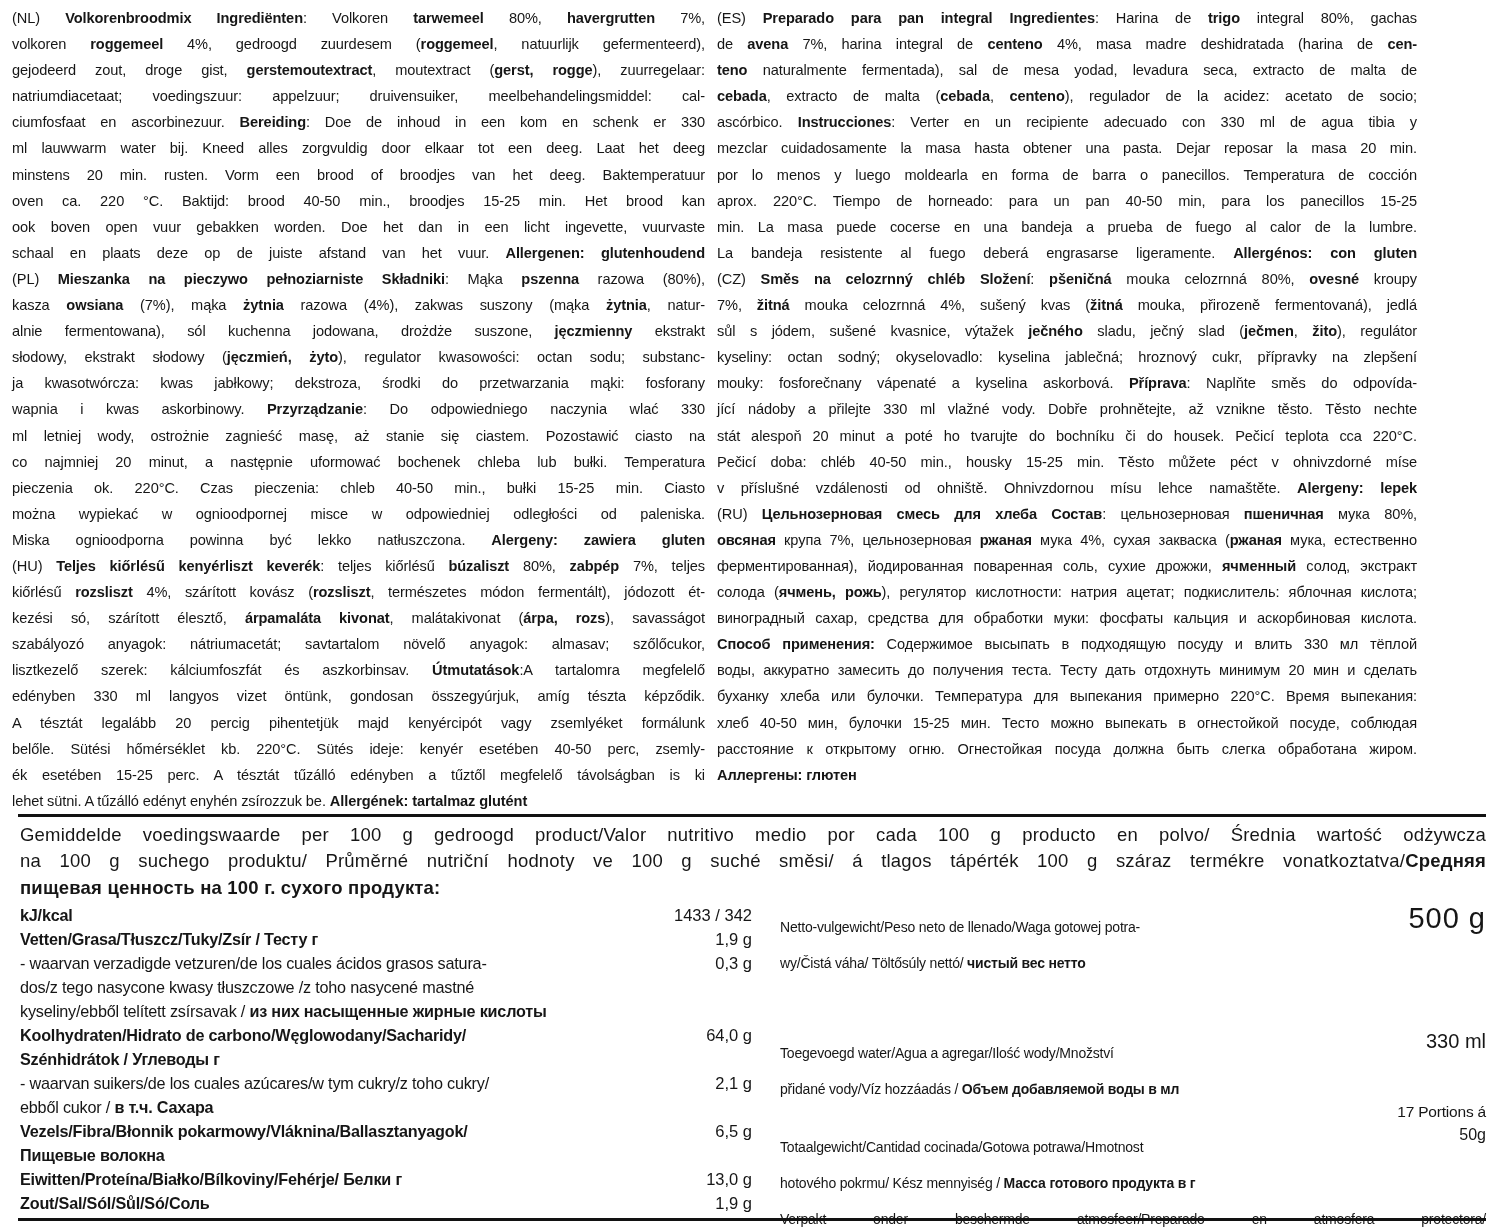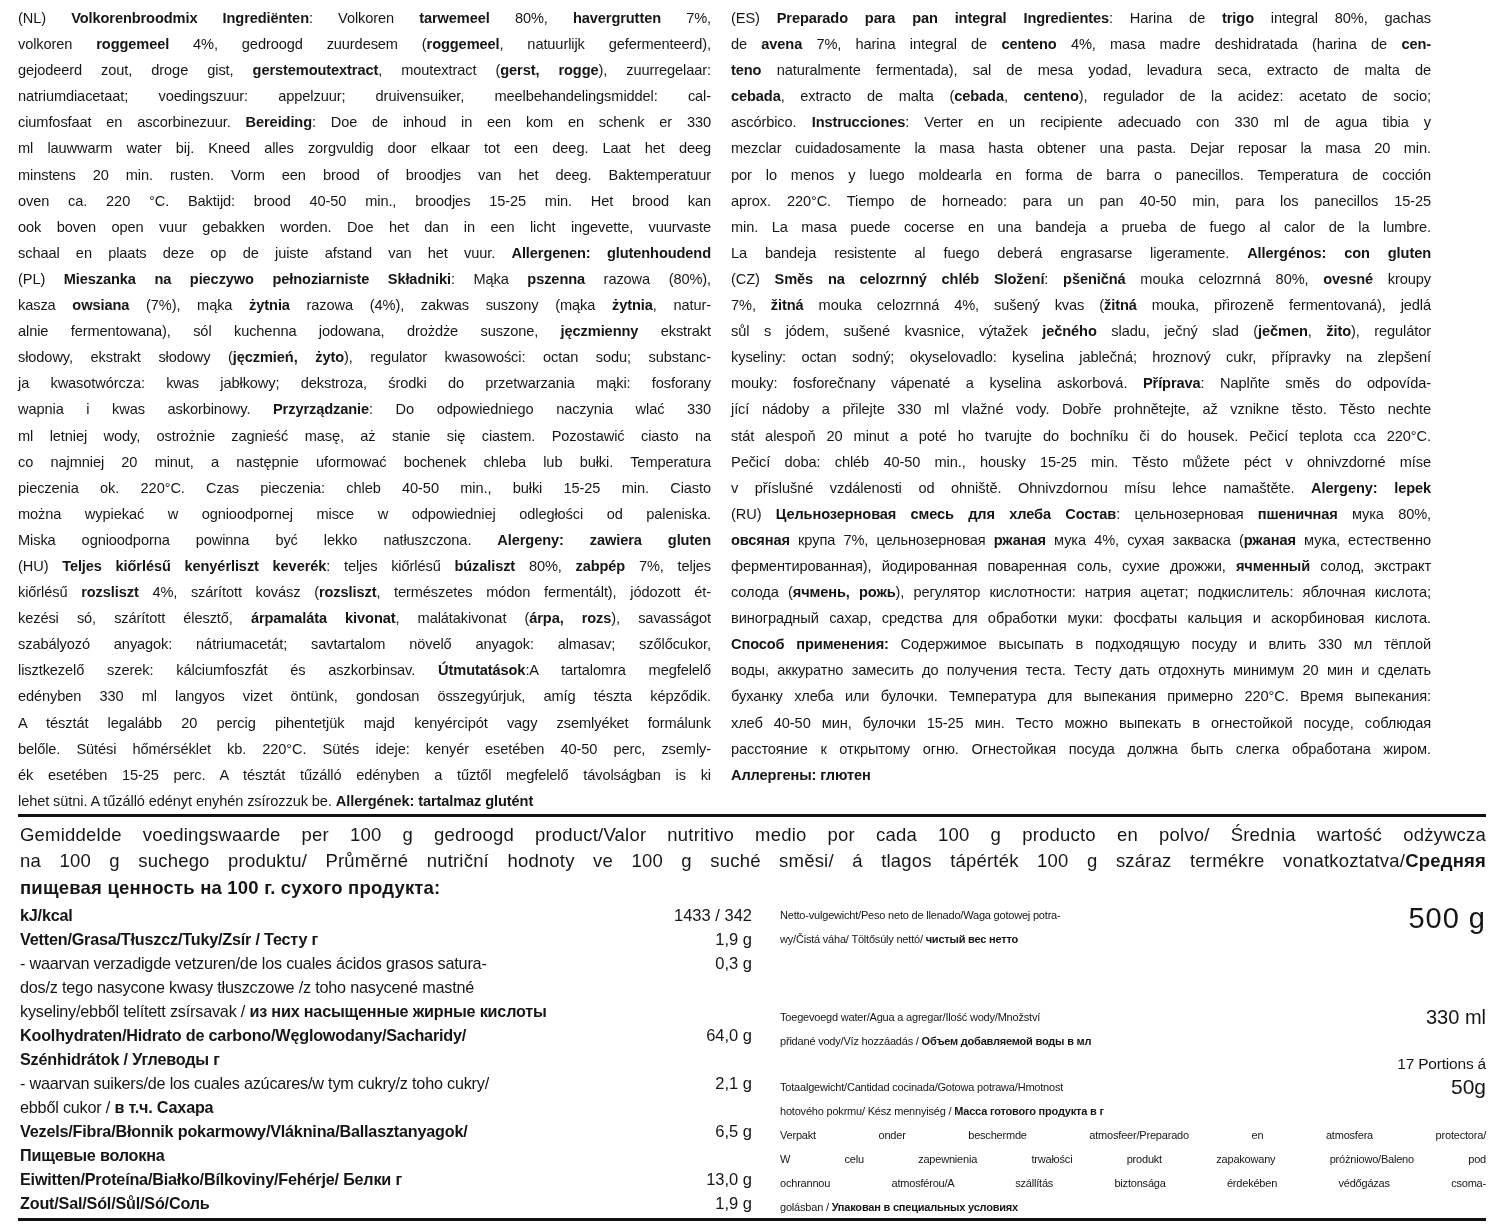--- a/index.html
+++ b/index.html
@@ -3,21 +3,21 @@
 <meta charset="utf-8">
 <style>
   html,body{margin:0;padding:0;background:#fff;}
   body{
     width:1500px;height:1227px;overflow:hidden;position:relative;
     font-family:"Liberation Sans","DejaVu Sans",sans-serif;
     color:#161616;-webkit-font-smoothing:antialiased;
   }
   b{font-weight:bold;}
   
-  .ingredients{display:flex;padding:5px 0 0 18px;gap:20px;border-radius:19px;}
+  .ingredients{display:flex;padding:5px 0 0 12px;gap:12px;border-radius:19px;}
   .icol{width:693px;}
   .icol.right{width:700px;}
   .iline{
     font-size:14.6px;line-height:26.1px;letter-spacing:-0.1px;
     text-align:justify;text-align-last:justify;white-space:normal;
   }
   .iline.last{text-align-last:left;}
   
   .rule{height:3px;background:#121212;margin:0 14px 0 18px;}
   .rule.bottom{position:absolute;left:18px;right:14px;bottom:6px;margin:0;}
@@ -31,25 +31,25 @@
   
   .nutri{display:flex;padding:2px 14px 0 20px;gap:28px;}
   .ncol-left{width:732px;}
   .ncol-right{flex:1;}
   .nrow{display:flex;align-items:flex-start;}
   .nlabel{flex:1;}
   .nlabel .line{font-size:16.2px;line-height:24px;letter-spacing:-0.2px;}
   .nvalue{width:112px;text-align:right;font-size:16.5px;line-height:24px;white-space:nowrap;}
   
   .rrow{display:flex;align-items:flex-start;}
-  .rrow .nlabel .line{font-size:11px;line-height:24px;letter-spacing:-0.2px;}
+  .rrow .nlabel .line{font-size:14px;line-height:24px;letter-spacing:-0.2px;margin-top:12px;}
   .rrow .nvalue{width:130px;}
   .rrow .nvalue.v-xl{font-size:29px;line-height:30px;letter-spacing:1px;font-weight:400;}
   .rrow .nvalue.v-lg{font-size:20px;line-height:24px;}
-  .rrow .nvalue.v-md{font-size:21px;}
+  .rrow .nvalue.v-md{font-size:16px;}
   .rspacer{height:54px;}
   .rnote{font-size:15.5px;line-height:22px;text-align:right;letter-spacing:-0.2px;}
   .full .line{text-align:justify;text-align-last:justify;}
   .full .line.last{text-align-last:left;}
 </style>
 </head>
 <body>
 
 <div class="ingredients">
   <div class="icol">

